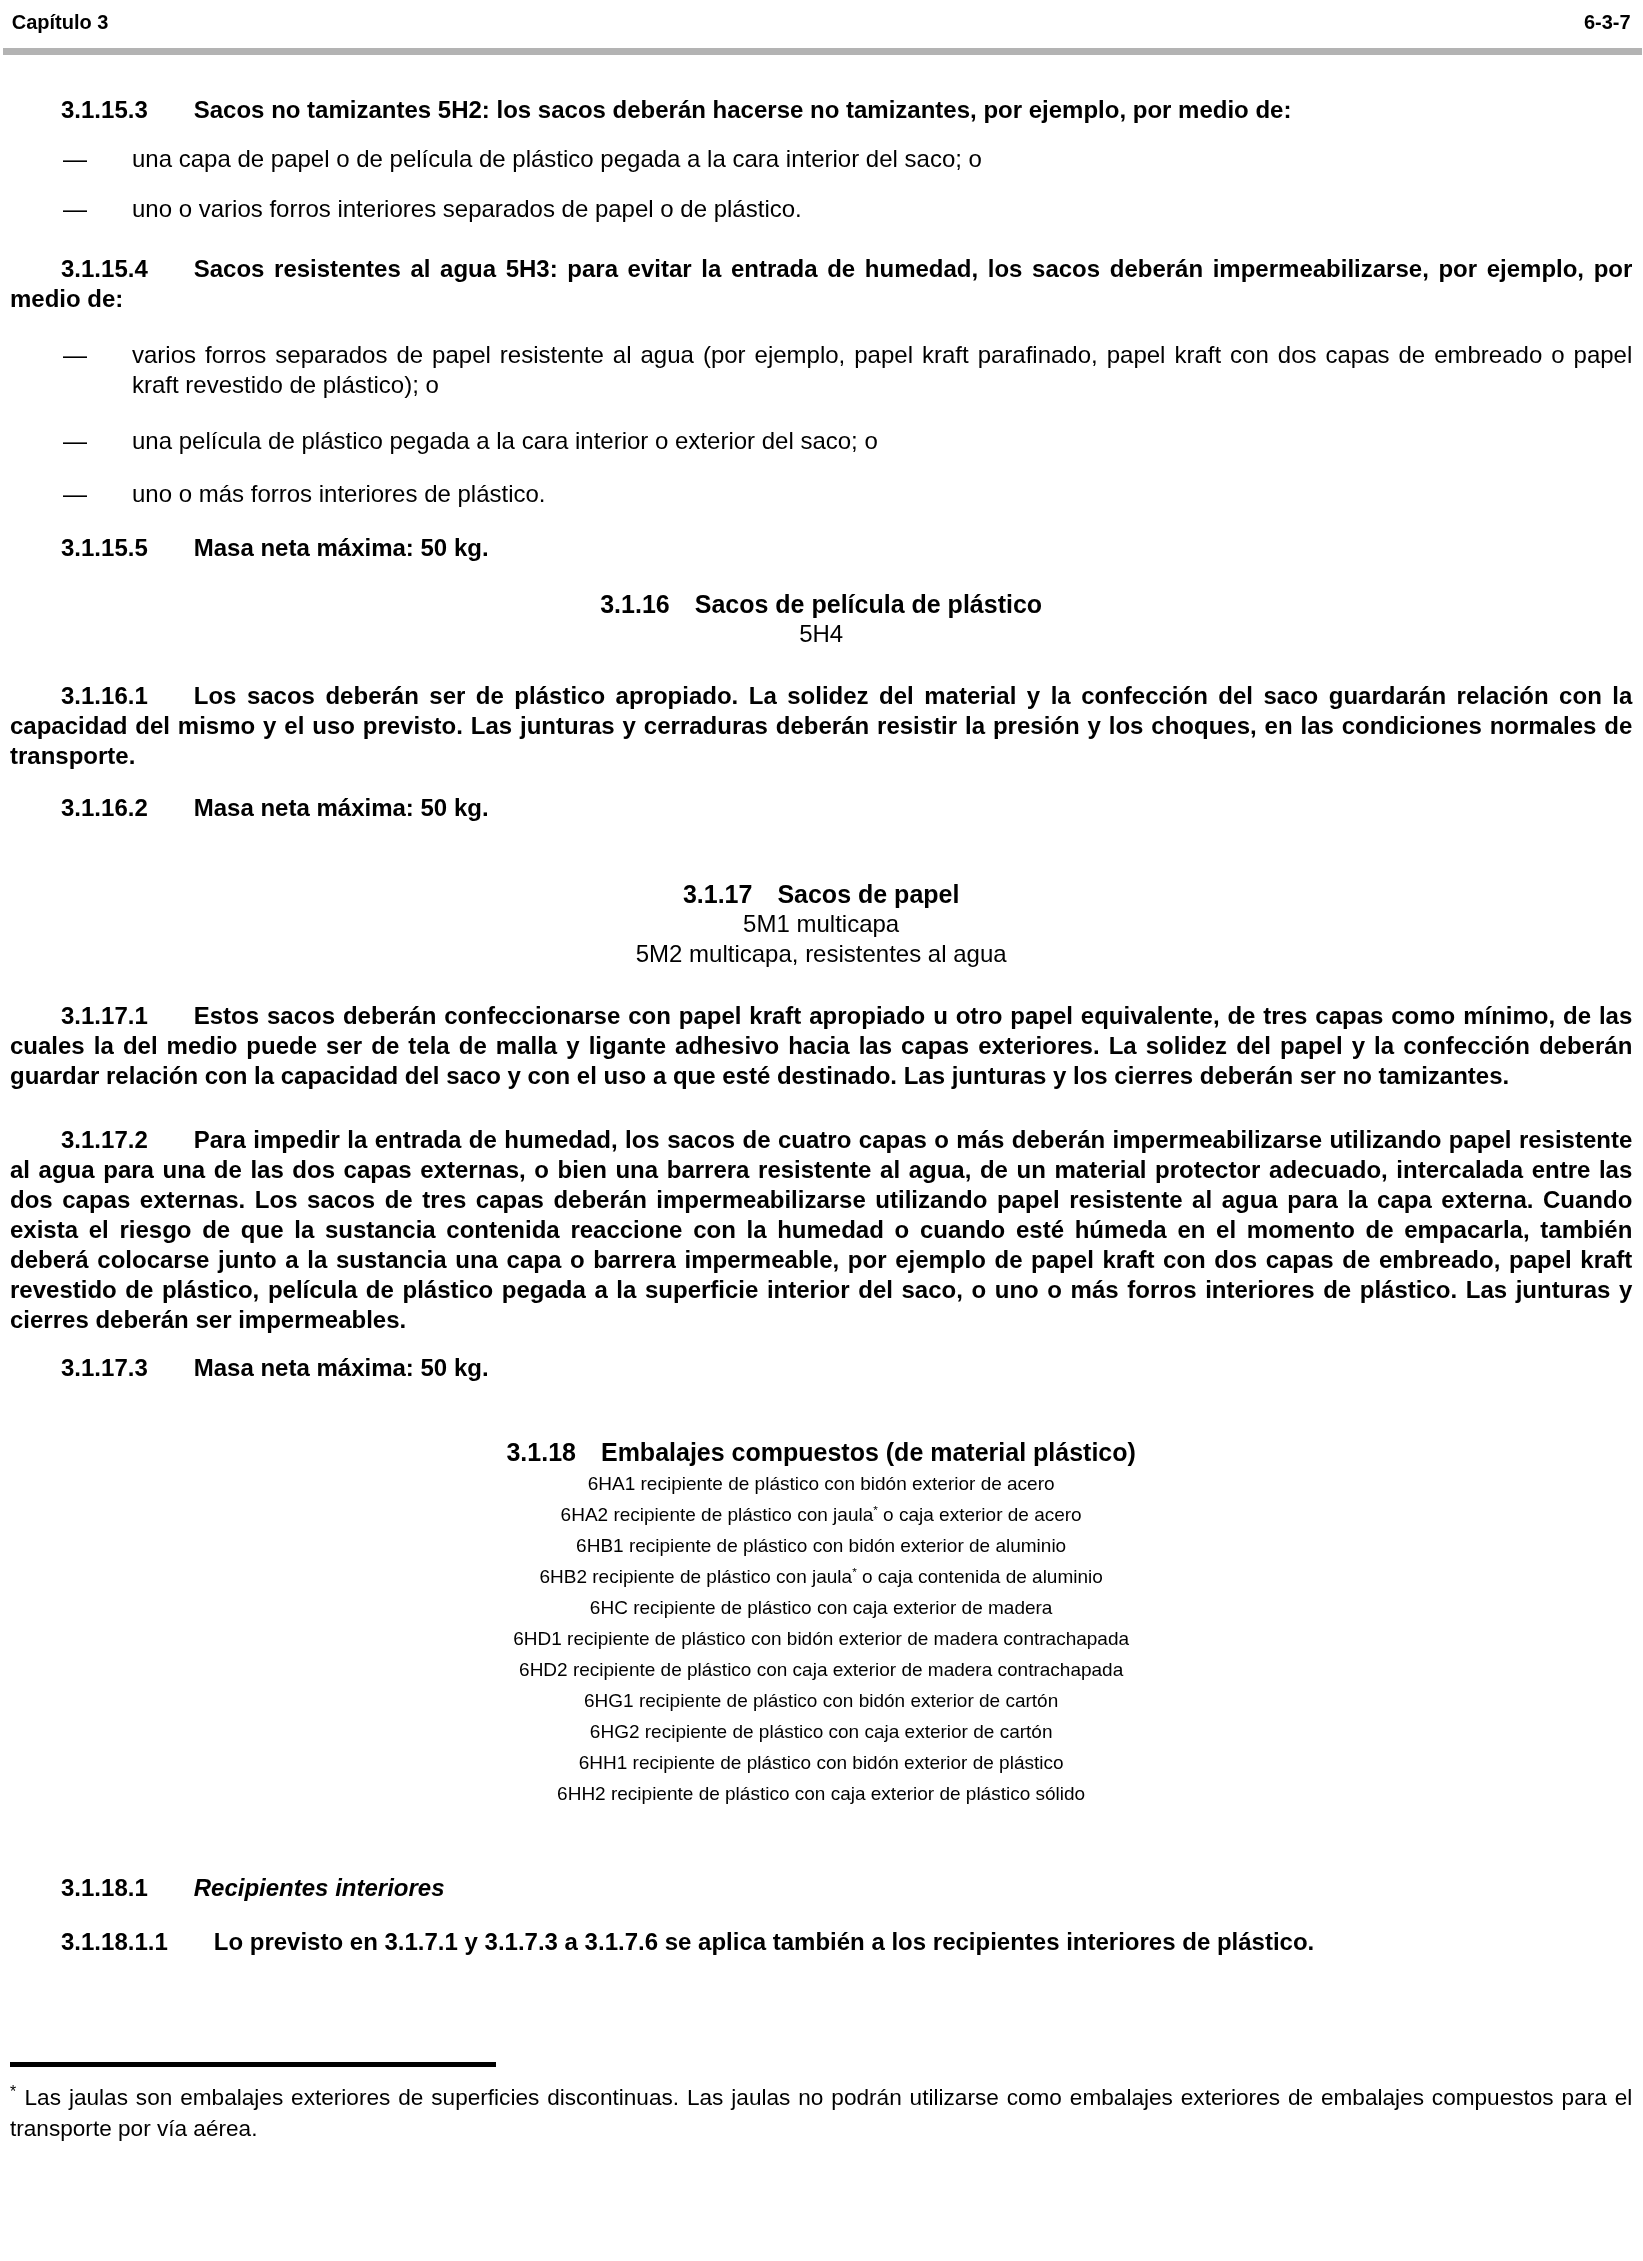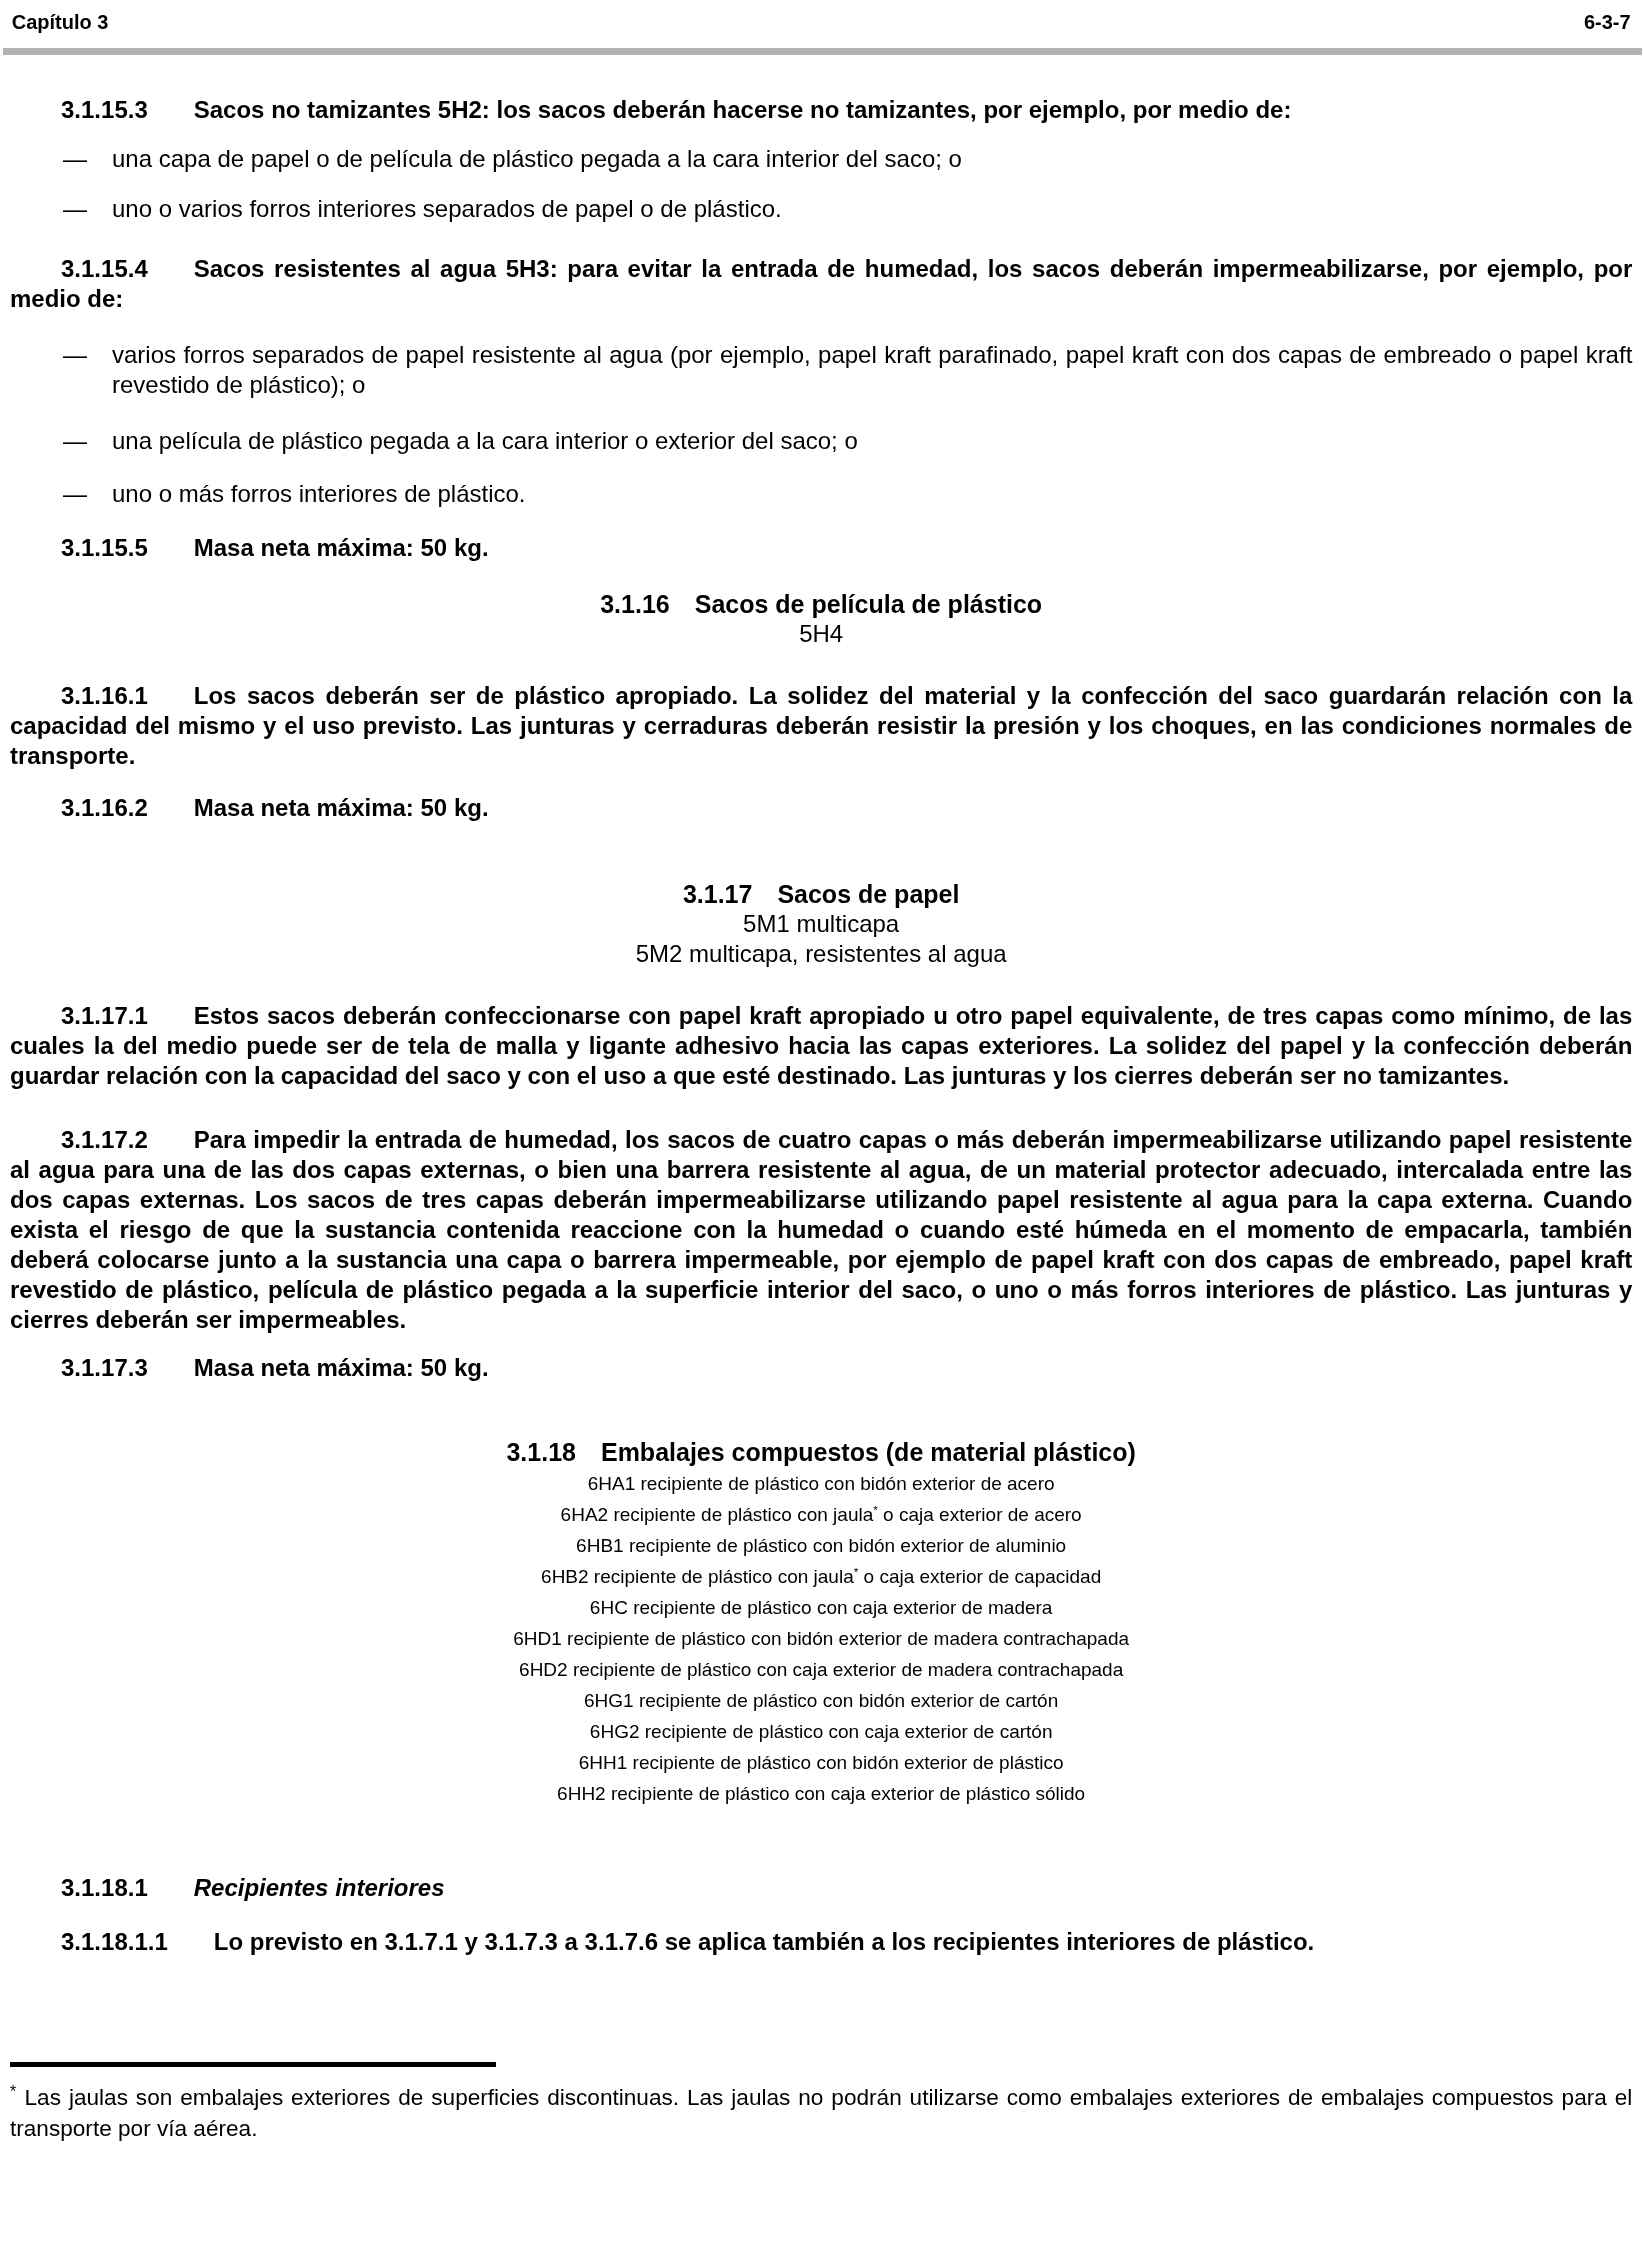--- a/index.html
+++ b/index.html
@@ -8,21 +8,21 @@
   .page{position:relative;width:1644px;height:2261px;background:#fff;}
   .header{display:flex;justify-content:space-between;align-items:flex-start;
           padding:8.4px 13.4px 0 11.7px;font-size:20px;font-weight:bold;line-height:28.5px;}
   .rule{height:7.5px;background:#b3b3b3;margin:11px 1.7px 0 2.5px;}
   .content{padding:0 11.7px 0 10px;}
   p.body{font-size:24px;line-height:30px;text-align:justify;margin:0;font-weight:bold;}
   .num-para{text-indent:51px;}
   .pnum{margin-right:46px;}
   .dash-item{display:flex;margin-left:53px;font-size:24px;line-height:30px;}
   .dash{flex:0 0 49px;}
-  .dash-text{flex:1;text-align:justify;}
+  .dash-text{flex:1;text-align:justify;margin-left:20px;}
   .heading{text-align:center;font-size:24px;line-height:30px;}
   .h-bold{font-weight:bold;font-size:25px;}
   .hnum{margin-right:25px;}
   .clist{text-align:center;font-size:19px;line-height:31px;}
   sup{font-size:62%;vertical-align:super;line-height:0;}
   .it{font-style:italic;}
   .foot-rule{width:486px;height:5px;background:#000;}
   .footnote{font-size:22.6px;line-height:31px;text-align:justify;margin:0;}
   .fmark{margin-right:8.4px;font-size:70%;}
 </style>
@@ -89,21 +89,21 @@
     <p class="body num-para" style="margin-top:18px"><span class="pnum">3.1.17.3</span><span>Masa neta máxima: 50 kg.</span></p>
 
     <div class="heading" style="margin-top:54px">
       <div class="h-bold"><span class="hnum">3.1.18</span><span>Embalajes compuestos (de material plástico)</span></div>
     </div>
 
     <div class="clist" style="margin-top:0.8px">
       <div><span>6HA1 recipiente de plástico con bidón exterior de acero</span></div>
       <div><span>6HA2 recipiente de plástico con jaula</span><sup>*</sup><span> o caja exterior de acero</span></div>
       <div><span>6HB1 recipiente de plástico con bidón exterior de aluminio</span></div>
-      <div><span>6HB2 recipiente de plástico con jaula</span><sup>*</sup><span> o caja exterior de capacidad</span></div>
+      <div><span>6HB2 recipiente de plástico con jaula</span><sup>*</sup><span> o caja contenida de aluminio</span></div>
       <div><span>6HC recipiente de plástico con caja exterior de madera</span></div>
       <div><span>6HD1 recipiente de plástico con bidón exterior de madera contrachapada</span></div>
       <div><span>6HD2 recipiente de plástico con caja exterior de madera contrachapada</span></div>
       <div><span>6HG1 recipiente de plástico con bidón exterior de cartón</span></div>
       <div><span>6HG2 recipiente de plástico con caja exterior de cartón</span></div>
       <div><span>6HH1 recipiente de plástico con bidón exterior de plástico</span></div>
       <div><span>6HH2 recipiente de plástico con caja exterior de plástico sólido</span></div>
     </div>
 
     <p class="body num-para" style="margin-top:64px"><span class="pnum">3.1.18.1</span><span class="it">Recipientes interiores</span></p>

